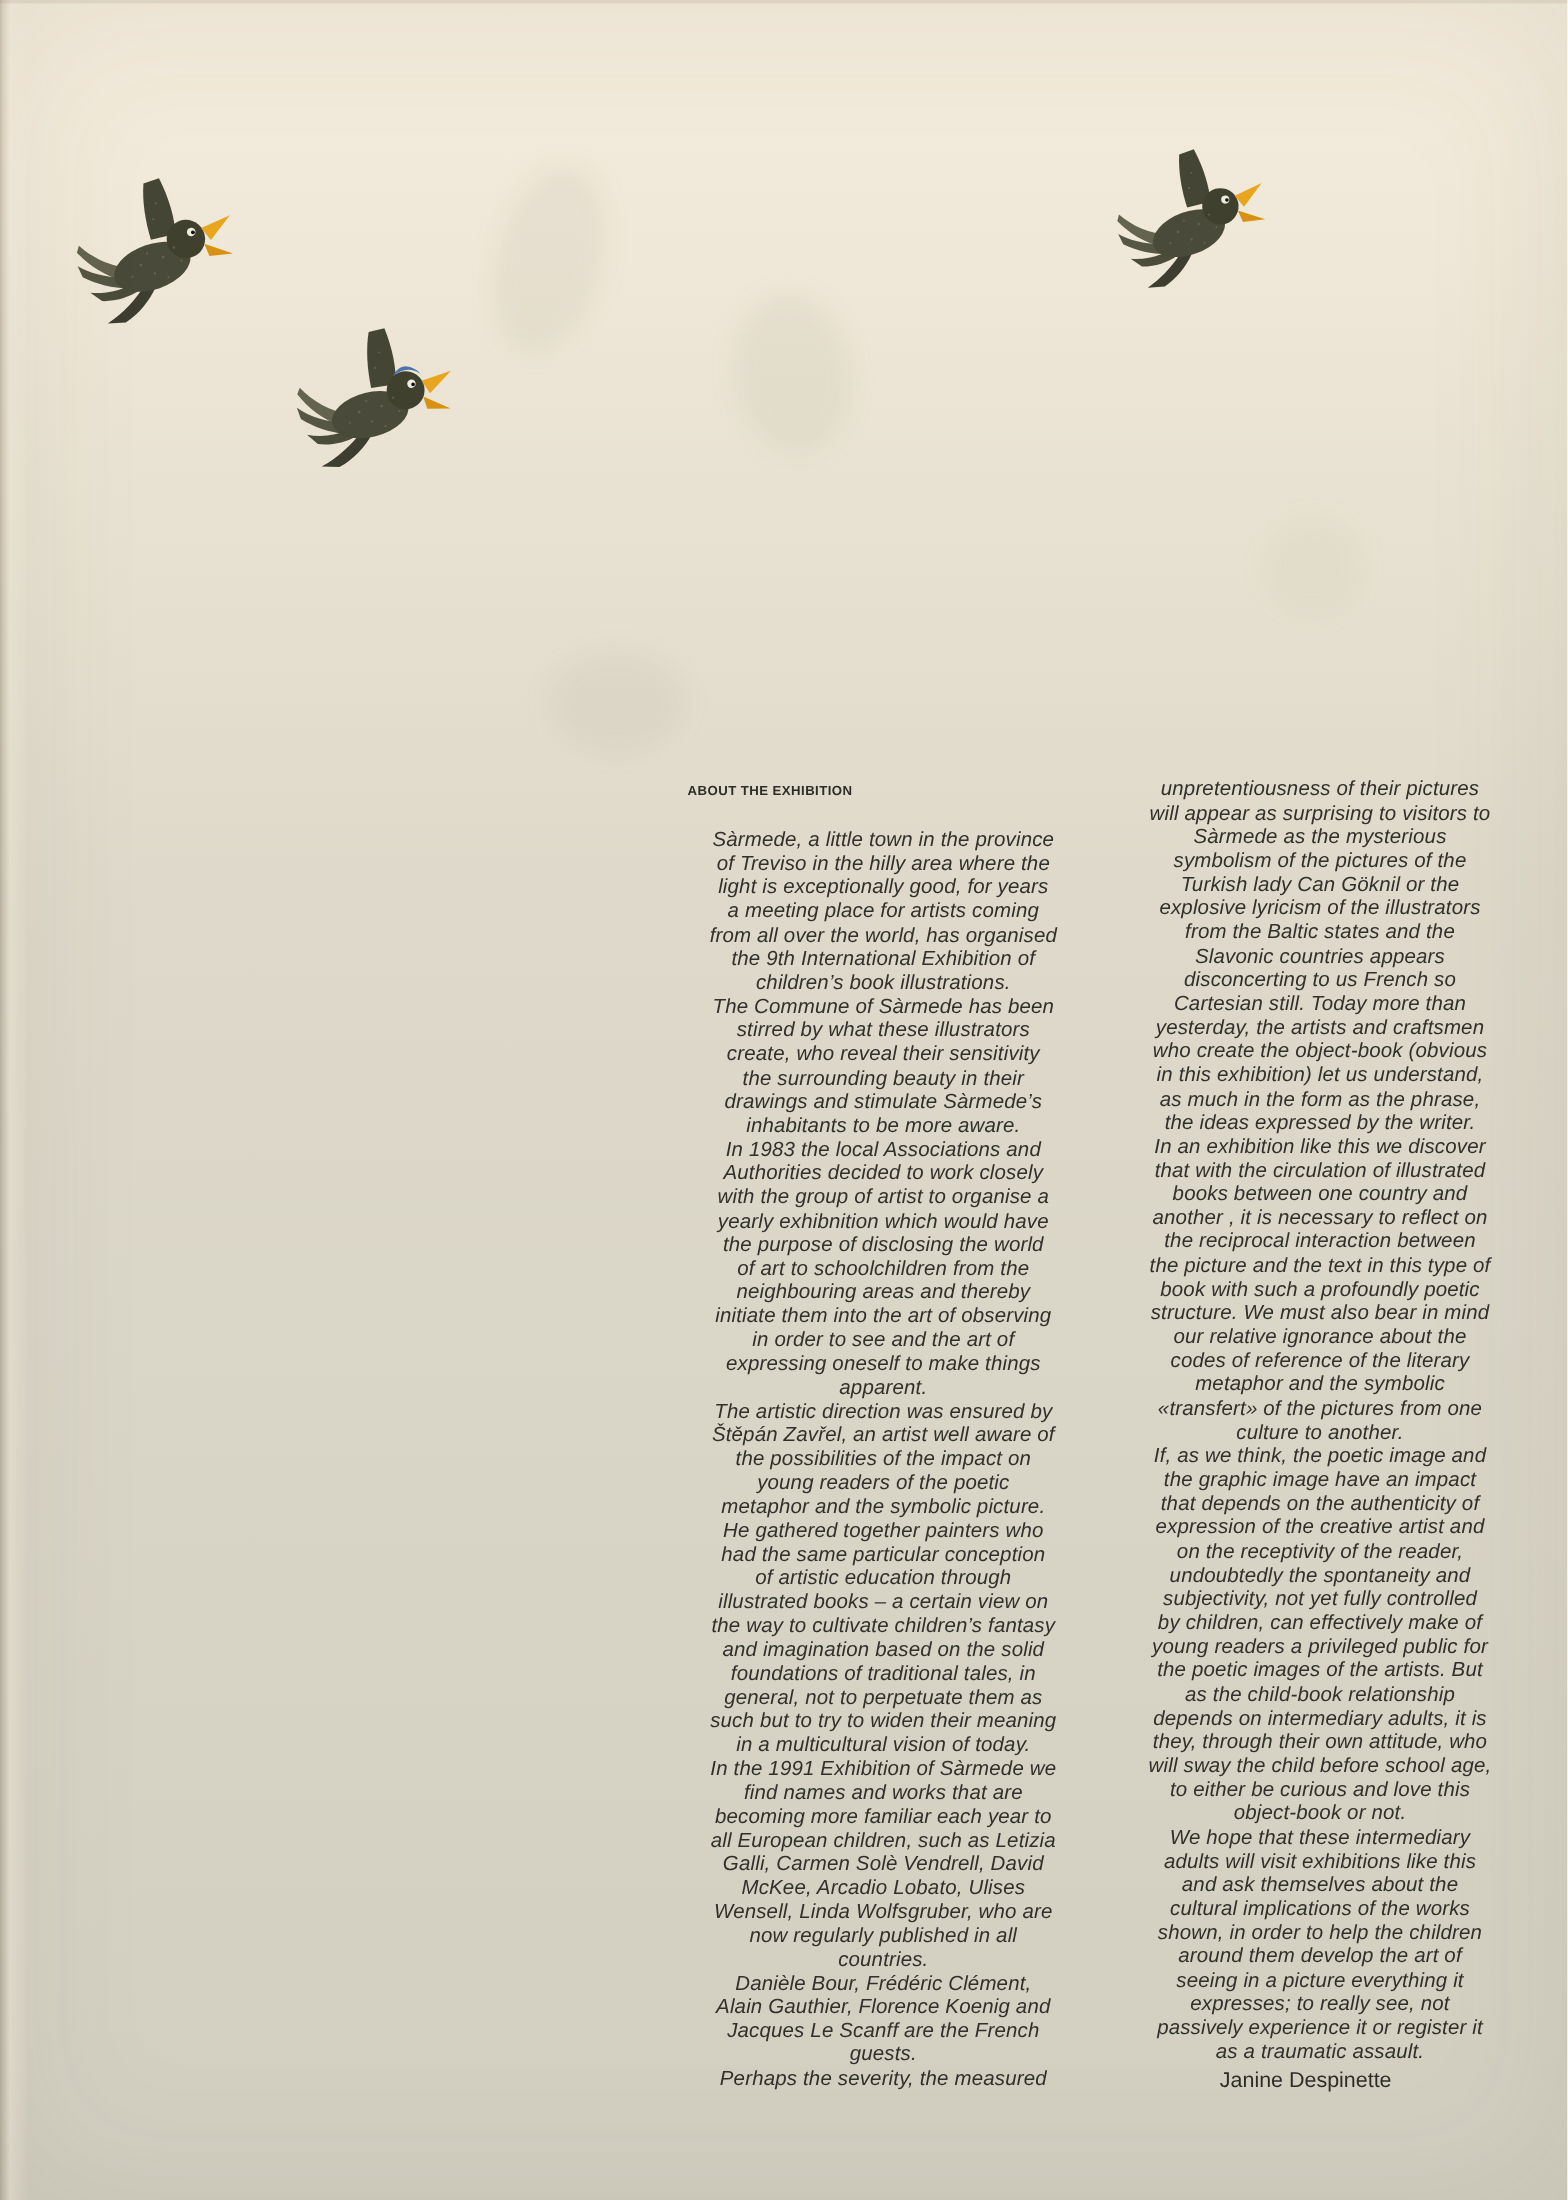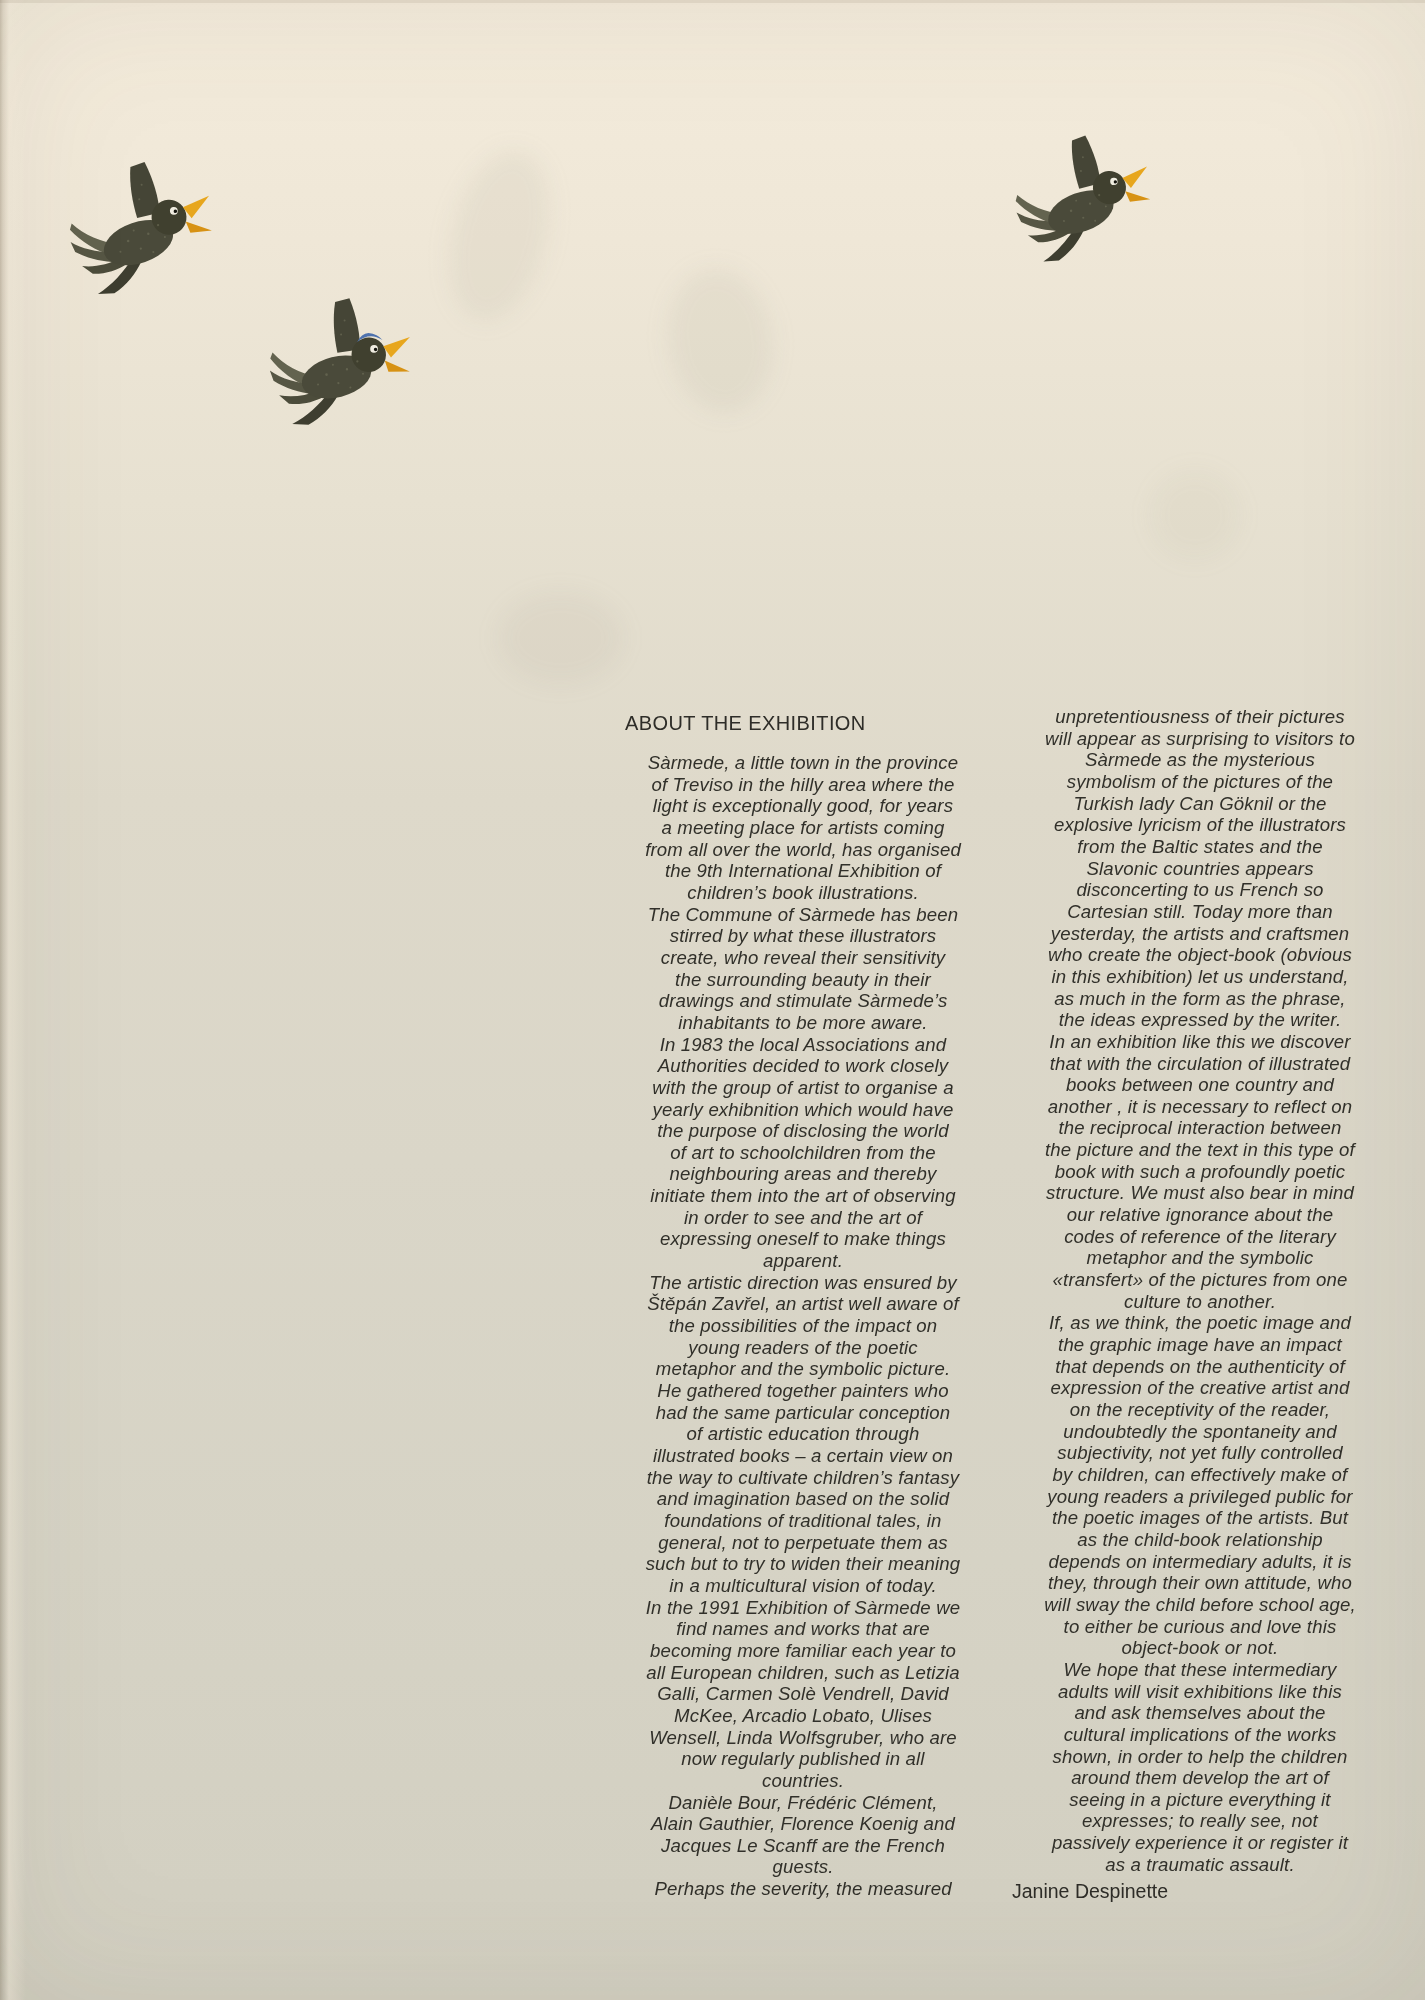--- a/index.html
+++ b/index.html
@@ -36,34 +36,34 @@
   .smudge.s3{left:498px;top:592px;width:125px;height:92px;background:rgba(148,146,126,.08);}
   .smudge.s4{left:1150px;top:470px;width:90px;height:90px;background:rgba(148,146,126,.06);}
 
   .bird{position:absolute;}
   .bird.b1{left:66px;top:154px;width:154px;height:154px;transform:rotate(-3deg);}
   .bird.b2{left:266px;top:290px;width:152px;height:152px;transform:rotate(2deg);}
   .bird.b3{left:1012px;top:128px;width:146px;height:146px;transform:rotate(-4deg);}
 
   .page-title{
     position:absolute;left:625px;top:712px;margin:0;
-    font-size:20px;font-weight:400;font-style:normal;
+    font-size:12px;font-weight:700;font-style:normal;
     letter-spacing:.4px;color:#2e2d28;white-space:pre;
   }
   .col{
     position:absolute;width:360px;
     font-style:italic;font-size:18.6px;line-height:21.65px;
     letter-spacing:.15px;color:#31302a;white-space:pre;text-align:center;
   }
   .col.left{left:623px;top:752px;}
   .col.right{left:1020px;top:706px;}
   .signature{
     position:absolute;left:1012px;top:1880px;width:350px;
     font-style:normal;font-size:19.5px;color:#2e2d28;
-    text-align:left;white-space:pre;
+    text-align:center;white-space:pre;
   }
 </style>
 </head>
 <body>
 
 <div class="page">
   <div class="smudge s1"></div>
   <div class="smudge s2"></div>
   <div class="smudge s3"></div>
   <div class="smudge s4"></div>

